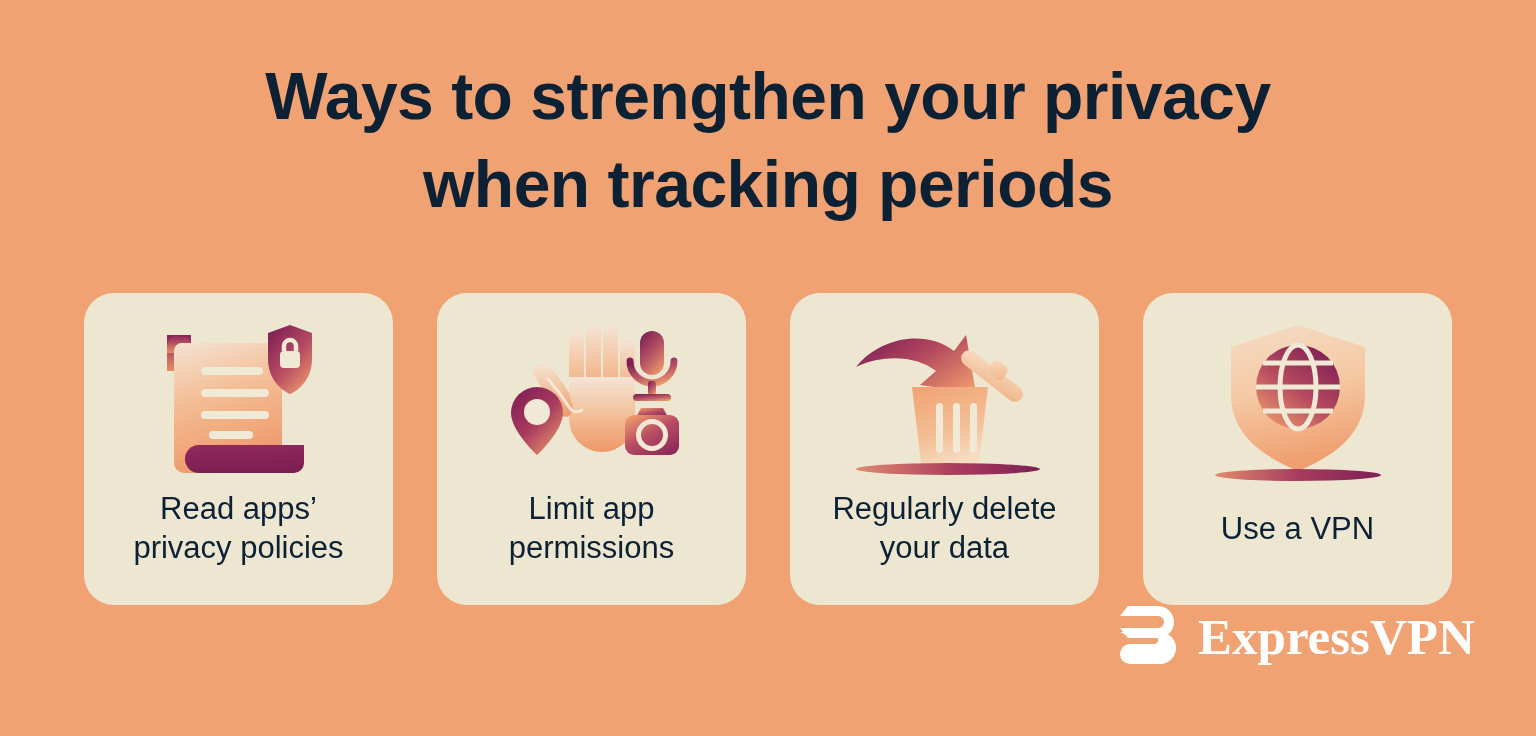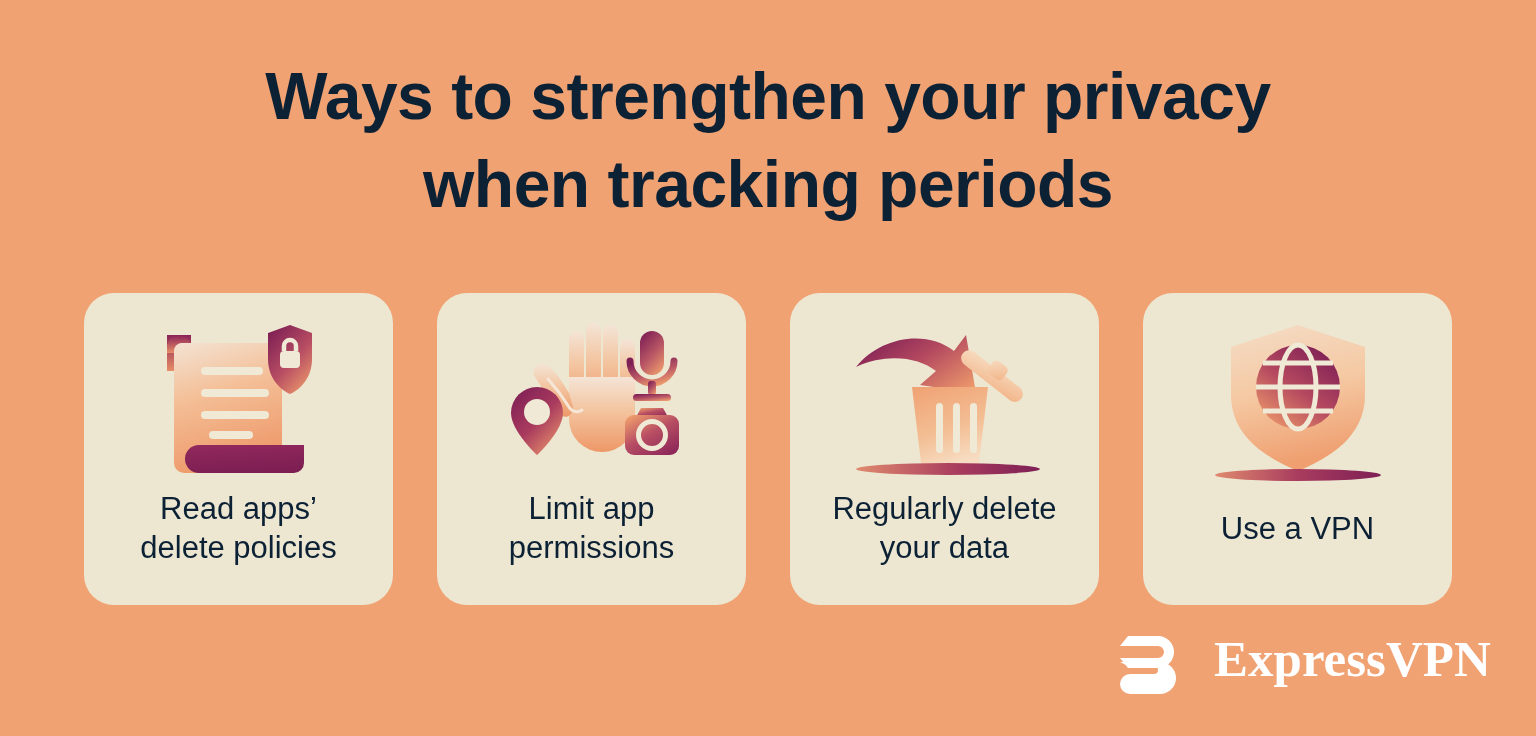--- a/index.html
+++ b/index.html
@@ -65,25 +65,26 @@
     line-height: 39px;
     font-weight: 500;
     white-space: pre-line;
   }
   .card-label.single { top: 216px; }
 
   
   #logo {
     position: absolute;
     left: 1110px;
-    top: 634px;
+    top: 601px;
     width: 330px;
     height: 72px;
     display: flex;
-    gap: 34px;
+    align-items: center;
+    gap: 18px;
   }
   #logo-wordmark {
     color: #ffffff;
     font-family: "Liberation Serif", serif;
     font-size: 51px;
     font-weight: bold;
     line-height: 51px;
     letter-spacing: 0px;
   }
 </style>
@@ -131,21 +132,21 @@
         <rect x="52" y="74" width="68" height="8" rx="4" fill="#EFE9D6"></rect>
         <rect x="52" y="96" width="68" height="8" rx="4" fill="#EFE9D6"></rect>
         <rect x="60" y="116" width="44" height="8" rx="4" fill="#EFE9D6"></rect>
 
         <path d="M119 18 l22 -8 l22 8 v26 c0 20 -13 31 -22 35 c-9 -4 -22 -15 -22 -35 z" fill="url(#g1-shield)"></path>
         <rect x="131" y="36" width="20" height="17" rx="4" fill="#EFE9D6"></rect>
         <path d="M135 36 v-5 a6 6 0 0 1 12 0 v5" fill="none" stroke="#EFE9D6" stroke-width="4.5"></path>
       </svg>
     </div>
     <div class="card-label">Read apps’
-delete policies</div>
+privacy policies</div>
   </div>
 
   <div class="card" id="card-2">
     <div class="card-icon">
       <svg width="190" height="170" viewBox="0 0 190 170" aria-hidden="true">
         <defs>
           <linearGradient id="g3-arrow" x1="0" y1="0.2" x2="1" y2="0.9">
             <stop offset="0" stop-color="#7E1F55"></stop>
             <stop offset="0.45" stop-color="#B3485F"></stop>
             <stop offset="1" stop-color="#EE9B6C"></stop>

